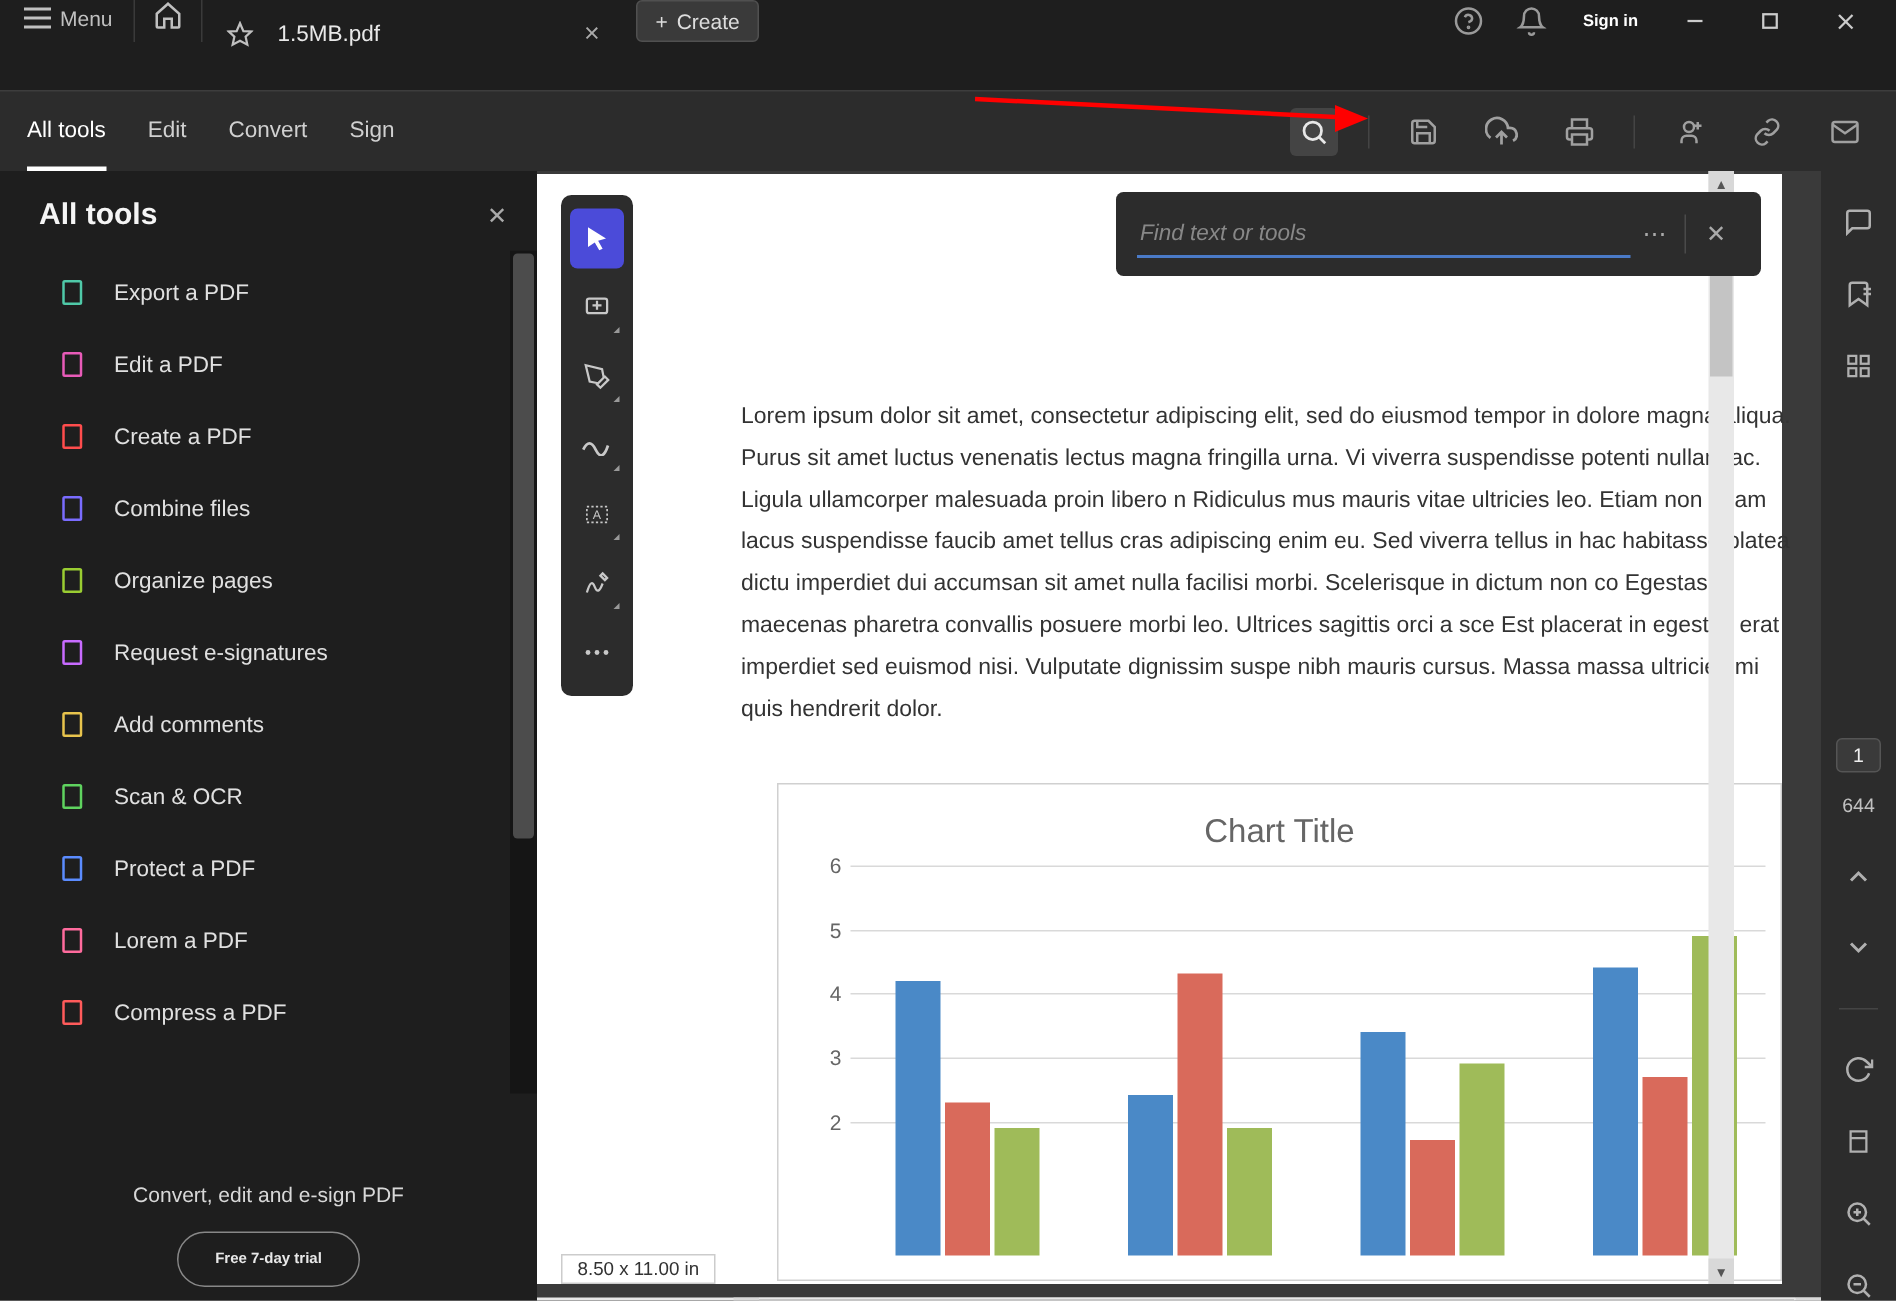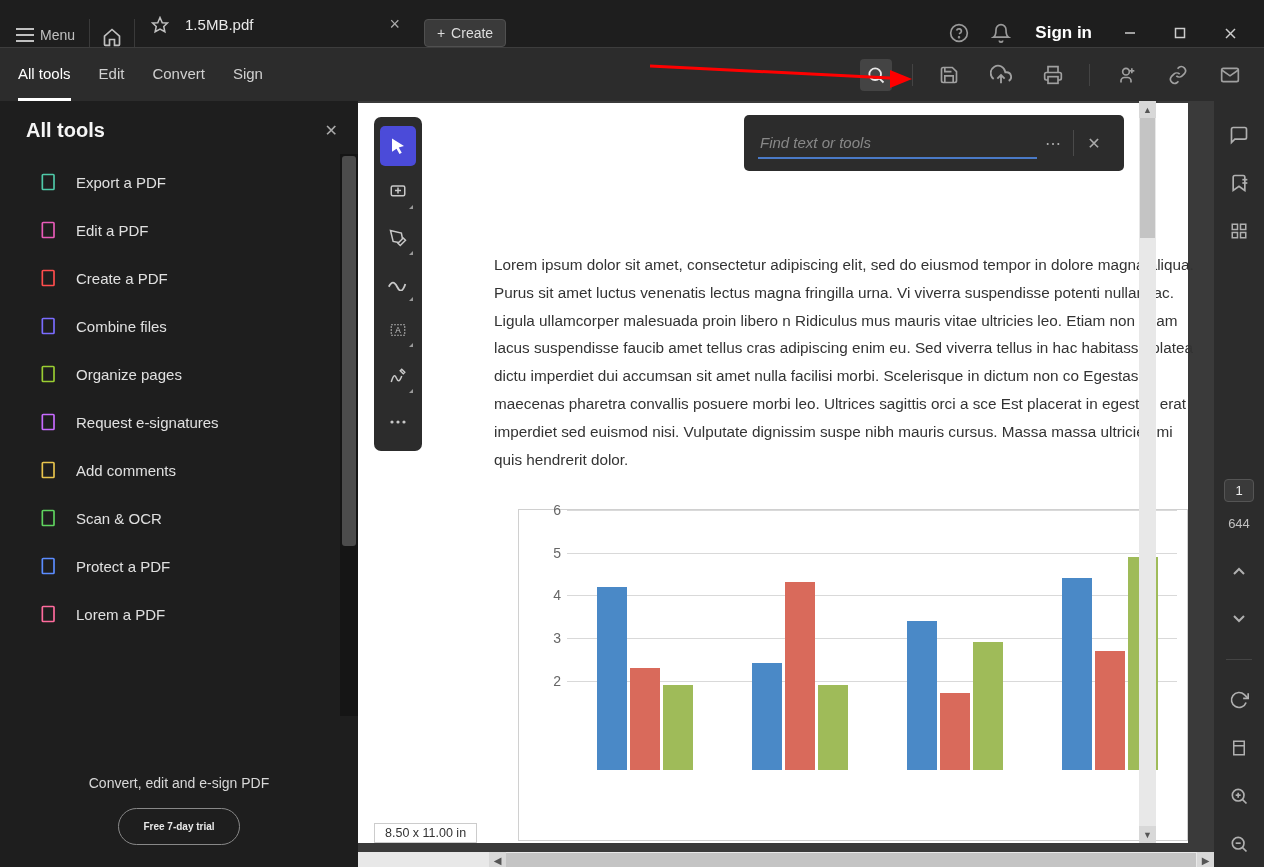--- a/index.html
+++ b/index.html
@@ -1,30 +1,30 @@
 <!DOCTYPE html>
 <html><head>
 <meta charset="utf-8">
 <style>
 * { margin: 0; padding: 0; box-sizing: border-box; font-family: -apple-system, BlinkMacSystemFont, "Segoe UI", sans-serif; }
 body { width: 1264px; height: 867px; background: #2c2c2c; color: #d0d0d0; overflow: hidden; position: relative; }
 
 
-.titlebar { height: 47px; background: #1e1e1e; display: flex; align-items: flex-end; padding: 0 8px; }
+.titlebar { height: 60px; background: #1e1e1e; display: flex; align-items: flex-start; padding: 0 8px; }
 .menu-btn { display: flex; align-items: center; gap: 6px; padding: 4px 8px; color: #c0c0c0; font-size: 14px; cursor: pointer; }
 .ham { width: 18px; height: 14px; display: flex; flex-direction: column; justify-content: space-between; }
 .ham span { display: block; height: 2px; background: #c0c0c0; }
 .tb-divider { width: 1px; height: 28px; background: #3a3a3a; margin: 0 6px; }
 .home-icon, .star-icon { width: 32px; display: flex; justify-content: center; align-items: center; color: #c0c0c0; cursor: pointer; }
 .tab { display: flex; align-items: center; gap: 16px; padding: 0 10px; color: #e8e8e8; font-size: 15px; height: 45px; }
 .tab-close { margin-left: 120px; color: #aaa; font-size: 18px; cursor: pointer; }
 .create-btn { margin-left: 14px; background: #3a3a3a; border: 1px solid #505050; border-radius: 4px; padding: 5px 12px; color: #ddd; font-size: 14px; display: flex; align-items: center; gap: 6px; cursor: pointer; }
 .tb-right { margin-left: auto; display: flex; align-items: center; gap: 14px; padding-right: 8px; }
 .tb-icon { width: 28px; height: 28px; display: flex; justify-content: center; align-items: center; color: #9a9a9a; cursor: pointer; }
-.signin { color: #fff; font-weight: 600; font-size: 17px; cursor: pointer; padding: 0 6px; }
+.signin { color: #fff; font-weight: 600; font-size: 11px; cursor: pointer; padding: 0 6px; }
 .win-btn { width: 36px; height: 28px; display: flex; justify-content: center; align-items: center; color: #ccc; cursor: pointer; }
 
 
 .toolbar { height: 54px; background: #2c2c2c; border-top: 1px solid #3d3d3d; display: flex; align-items: center; padding: 0 18px; }
 .tool-tabs { display: flex; gap: 28px; }
 .tool-tab { font-size: 15px; color: #d0d0d0; padding: 16px 0; cursor: pointer; }
 .tool-tab.active { color: #fff; border-bottom: 3px solid #fff; }
 .tool-right { margin-left: auto; display: flex; align-items: center; gap: 20px; }
 .tool-icn { width: 32px; height: 32px; display: flex; justify-content: center; align-items: center; color: #a0a0a0; cursor: pointer; border-radius: 4px; }
 .tool-icn.active { background: #444; color: #e8e8e8; }
@@ -59,21 +59,21 @@
 .chart-area { position: relative; margin-left: 44px; height: 260px; }
 .yaxis { position: absolute; left: -22px; top: 0; height: 256px; width: 20px; }
 .ylab { position: absolute; right: 0; font-size: 14px; color: #666; transform: translateY(-50%); }
 .grid { position: absolute; left: 4px; right: 0; height: 256px; }
 .gline { position: absolute; left: 0; right: 10px; height: 1px; background: #d9d9d9; }
 .bars { position: absolute; left: 4px; right: 0; bottom: 0; height: 256px; display: flex; }
 .bgroup { flex: 1; display: flex; align-items: flex-end; justify-content: center; gap: 3px; padding: 0 14px; }
 .bar { width: 30px; }
 
 
-.search-pop { position: absolute; left: 386px; top: 14px; width: 380px; height: 56px; background: #2c2c2c; border-radius: 5px; display: flex; align-items: center; padding: 0 14px; z-index: 6; }
+.search-pop { position: absolute; left: 386px; top: 14px; width: 430px; height: 56px; background: #2c2c2c; border-radius: 5px; display: flex; align-items: center; padding: 0 14px; z-index: 6; }
 .search-in { flex: 1; background: transparent; border: none; border-bottom: 2px solid #4a7ac7; color: #eee; font-size: 15px; font-style: italic; padding: 6px 2px; outline: none; }
 .search-in::placeholder { color: #888; font-style: italic; }
 .search-more, .search-close { width: 32px; display: flex; justify-content: center; align-items: center; color: #aaa; cursor: pointer; }
 .search-sep { width: 1px; height: 26px; background: #4a4a4a; margin: 0 4px; }
 
 
 .hscroll { position: absolute; left: 0; bottom: 0; right: 0; height: 17px; background: #e8e8e8; display: flex; align-items: center; }
 .hs-track { flex: 1; height: 17px; background: #e8e8e8; position: relative; }
 .hs-thumb { position: absolute; left: 0; top: 1px; height: 15px; width: 690px; background: #c4c4c4; }
 .hs-btn { width: 17px; height: 17px; background: #d8d8d8; display: flex; justify-content: center; align-items: center; font-size: 10px; color: #555; cursor: pointer; }
@@ -303,34 +303,43 @@
           <span>Protect a PDF</span>
         </div>
         <div class="sb-item">
           <span class="icn" style="color:#ff6b9d">
             <svg width="20" height="20" viewBox="0 0 24 24" fill="none" stroke="currentColor" stroke-width="2">
               <rect x="4" y="3" width="14" height="18" rx="1"></rect>
             </svg>
           </span>
           <span>Lorem a PDF</span>
         </div>
+        <div class="sb-item">
+          <span class="icn" style="color:#ff5b5b">
+            <svg width="20" height="20" viewBox="0 0 24 24" fill="none" stroke="currentColor" stroke-width="2">
+              <rect x="4" y="3" width="14" height="18" rx="1"></rect>
+            </svg>
+          </span>
+          <span>Compress a PDF</span>
+        </div>
         <div class="sb-scroll">
           <div class="sb-thumb"></div>
         </div>
     </div>
     <div class="sb-footer">
       <div>Convert, edit and e-sign PDF</div>
       <div class="trial-btn">Free 7-day trial</div>
     </div>
   </div>
 
   <div class="docwrap">
     <div class="page">
       <div class="doc-text">Lorem ipsum dolor sit amet, consectetur adipiscing elit, sed do eiusmod tempor in dolore magna aliqua. Purus sit amet luctus venenatis lectus magna fringilla urna. Vi viverra suspendisse potenti nullam ac. Ligula ullamcorper malesuada proin libero n Ridiculus mus mauris vitae ultricies leo. Etiam non quam lacus suspendisse faucib amet tellus cras adipiscing enim eu. Sed viverra tellus in hac habitasse platea dictu imperdiet dui accumsan sit amet nulla facilisi morbi. Scelerisque in dictum non co Egestas maecenas pharetra convallis posuere morbi leo. Ultrices sagittis orci a sce Est placerat in egestas erat imperdiet sed euismod nisi. Vulputate dignissim suspe nibh mauris cursus. Massa massa ultricies mi quis hendrerit dolor.</div>
       <div class="chart-box">
+        <div class="chart-title">Chart Title</div>
         <div class="chart-area" id="chart-area">
           <div class="yaxis" id="yaxis">
               <div class="ylab" style="top: 170.667px;">2</div>
               <div class="ylab" style="top: 128px;">3</div>
               <div class="ylab" style="top: 85.3333px;">4</div>
               <div class="ylab" style="top: 42.6667px;">5</div>
               <div class="ylab" style="top: 0px;">6</div>
             </div>
           <div class="grid" id="grid">
               <div class="gline" style="top: 170.667px;"></div>

